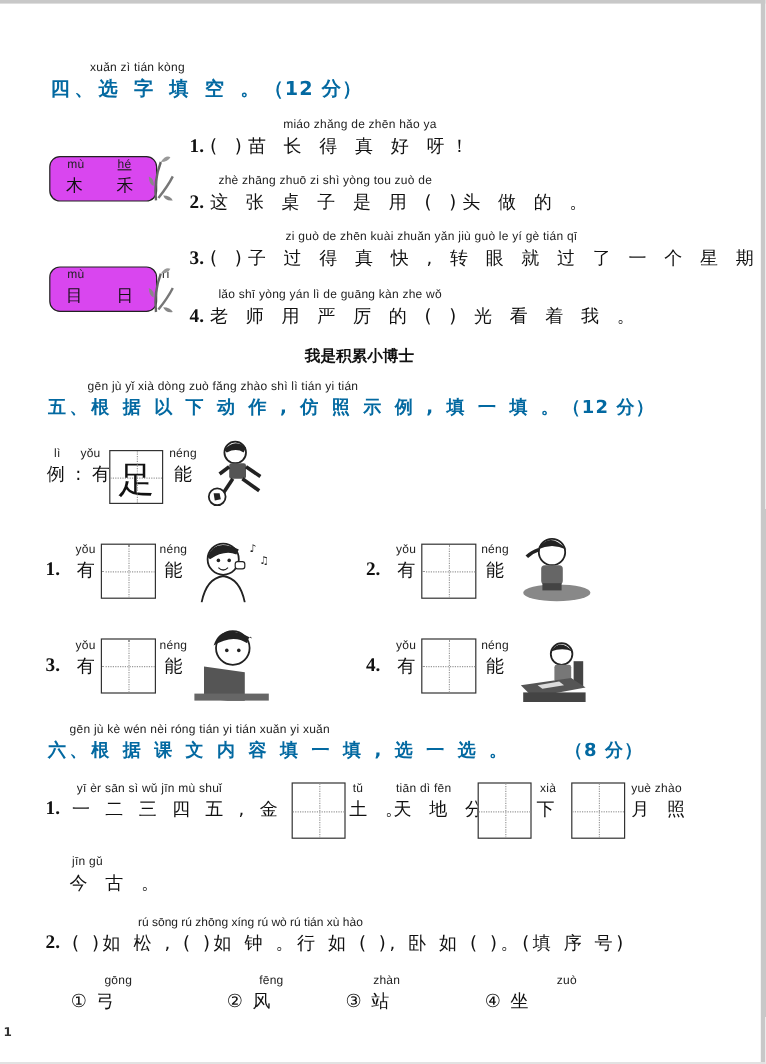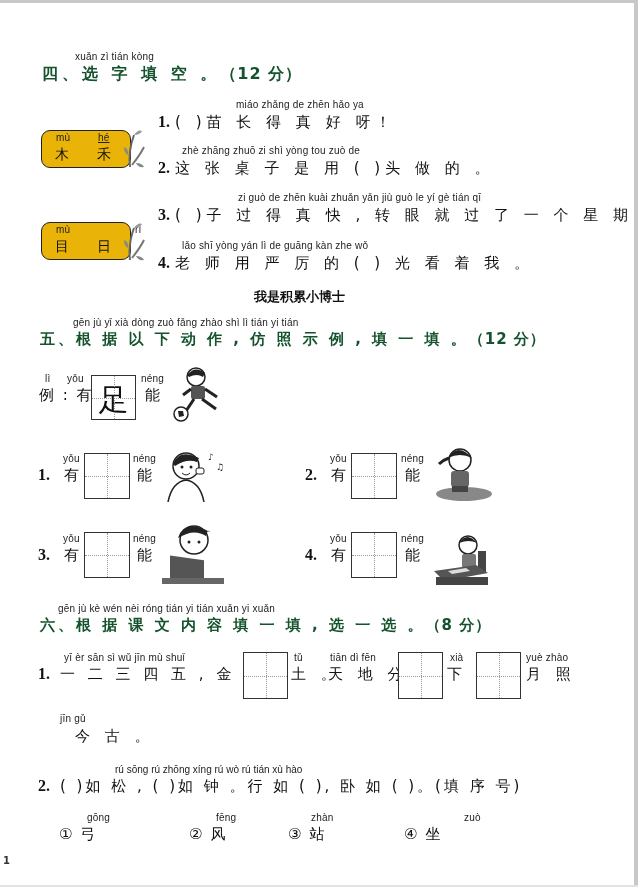--- a/index.html
+++ b/index.html
@@ -9,25 +9,25 @@
     font-family: "DejaVu Sans", sans-serif;
     color:#111;
   }
   .frame-top { position:absolute; left:0; top:0; width:638px; height:3px; background:#c8c8c8; }
   .frame-right { position:absolute; right:0; top:0; width:4px; height:887px; background:#c8c8c8; }
   .frame-bottom { position:absolute; left:0; bottom:0; width:638px; height:2px; background:#e2e2e2; }
 
   .abs { position:absolute; white-space:nowrap; }
   .py { font-family:"Liberation Sans", sans-serif; font-size:10px; color:#222; letter-spacing:0.2px; }
   .hz { font-family:"DejaVu Sans", sans-serif; font-size:15px; letter-spacing:5px; color:#111; }
-  .hz-b { font-family:"DejaVu Sans", sans-serif; font-size:15px; font-weight:bold; letter-spacing:4px; color:#14532d; }
+  .hz-b { font-family:"DejaVu Sans", sans-serif; font-size:15px; font-weight:bold; letter-spacing:4px; color:#0369a1; }
   .num { font-family:"Liberation Serif", serif; font-weight:bold; font-size:16px; }
 
   .choice-box {
-    position:absolute; border:1.2px solid #222; border-radius:9px; background:#eab308;
+    position:absolute; border:1.2px solid #222; border-radius:9px; background:#d946ef;
   }
   .choice-box .py { position:absolute; }
   .choice-box .hz { position:absolute; letter-spacing:0; font-size:14px; }
 
   .tian {
     position:absolute; border:1.2px solid #333; background:#fff;
   }
   .tian::before { content:""; position:absolute; left:0; right:0; top:50%; border-top:1px dotted #999; }
   .tian::after { content:""; position:absolute; top:0; bottom:0; left:50%; border-left:1px dotted #999; }
   .tian .big { position:absolute; left:0; right:0; top:4px; text-align:center; font-size:30px; font-family:"DejaVu Serif", serif; }
@@ -185,40 +185,40 @@
   <path d="M29 10 q8 -12 18 0 q-8 -4 -18 0z" fill="#222"></path>
   <rect x="32" y="21" width="14" height="14" rx="2" fill="#777"></rect>
   <rect x="48" y="18" width="8" height="22" fill="#444"></rect>
   <polygon points="4,38 46,32 58,40 14,48" fill="#555"></polygon>
   <rect x="6" y="44" width="52" height="8" fill="#444"></rect>
   <polygon points="18,38 36,35 40,38 22,41" fill="#ddd"></polygon>
 </svg>
 
 <div class="abs py" style="left:58px;top:603px;">gēn  jù  kè  wén nèi róng tián  yi  tián   xuǎn  yi  xuǎn</div>
 <div class="abs hz-b" style="left:40px;top:616px;font-size:15px;letter-spacing:3px;">
-  <span>六、根 据 课 文 内 容 填 一 填 , 选 一 选 。</span><span style="letter-spacing:1px;">（8 分）</span>
+  <span>六、根 据 课 文 内 容 填 一 填 , 选 一 选 。</span><span style="letter-spacing:1px;margin-left:45px;">（8 分）</span>
 </div>
 
 <div class="abs py" style="left:64px;top:652px;">yī  èr  sān  sì  wǔ    jīn  mù  shuǐ</div>
 <div class="abs num" style="left:38px;top:665px;">1.</div>
 <div class="abs hz" style="left:60px;top:665px;letter-spacing:4px;">一 二 三 四 五 , 金 木 水</div>
 <div class="tian" style="left:243px;top:652px;width:43px;height:45px;"></div>
 <div class="abs py" style="left:294px;top:652px;">tǔ</div>
 <div class="abs hz" style="left:291px;top:665px;">土 。</div>
 <div class="abs py" style="left:330px;top:652px;">tiān  dì  fēn</div>
 <div class="abs hz" style="left:328px;top:665px;">天 地 分</div>
 <div class="tian" style="left:398px;top:652px;width:43px;height:45px;"></div>
 <div class="abs py" style="left:450px;top:652px;">xià</div>
 <div class="abs hz" style="left:447px;top:665px;">下 ,</div>
 <div class="tian" style="left:476px;top:652px;width:43px;height:45px;"></div>
 <div class="abs py" style="left:526px;top:652px;">yuè zhào</div>
 <div class="abs hz" style="left:526px;top:665px;">月 照</div>
 
 <div class="abs py" style="left:60px;top:713px;">jīn  gǔ</div>
-<div class="abs hz" style="left:58px;top:727px;margin-left:17px;">今 古 。</div>
+<div class="abs hz" style="left:58px;top:727px;">今 古 。</div>
 
 <div class="abs py" style="left:115px;top:764px;letter-spacing:0;">rú  sōng                 rú  zhōng    xíng  rú                 wò  rú                             tián  xù  hào</div>
 <div class="abs num" style="left:38px;top:777px;">2.</div>
 <div class="abs hz" style="left:60px;top:777px;letter-spacing:3px;">(      )如 松 , (      )如 钟 。行 如 (      ), 卧 如 (      )。(填 序 号)</div>
 
 <div class="abs py" style="left:87px;top:812px;">gōng</div>
 <div class="abs hz" style="left:59px;top:825px;letter-spacing:8px;">
   <span>①</span><span>弓</span>
 </div>
 <div class="abs py" style="left:216px;top:812px;">fēng</div>

